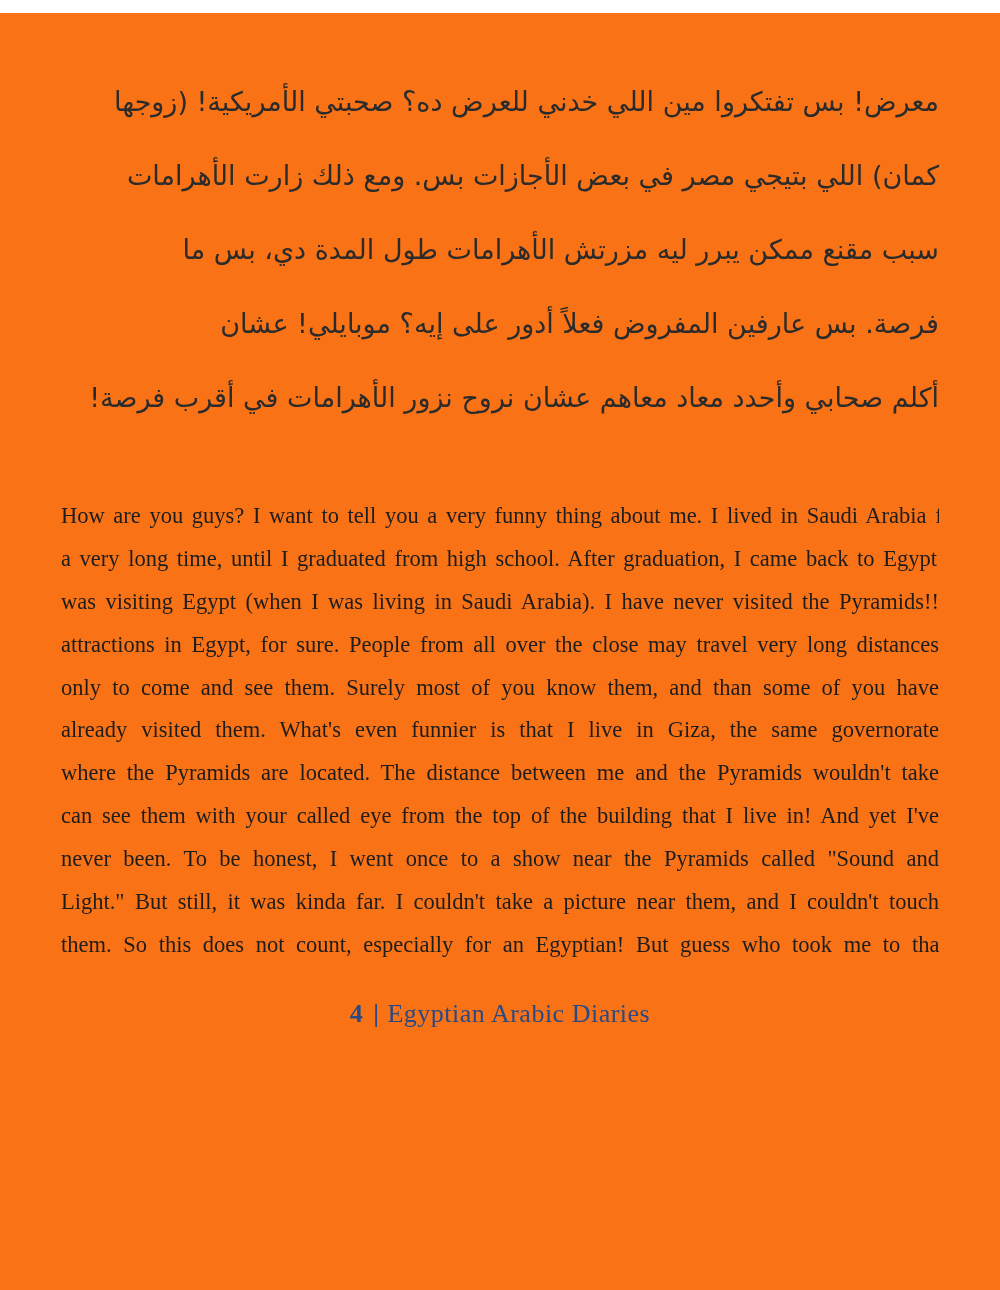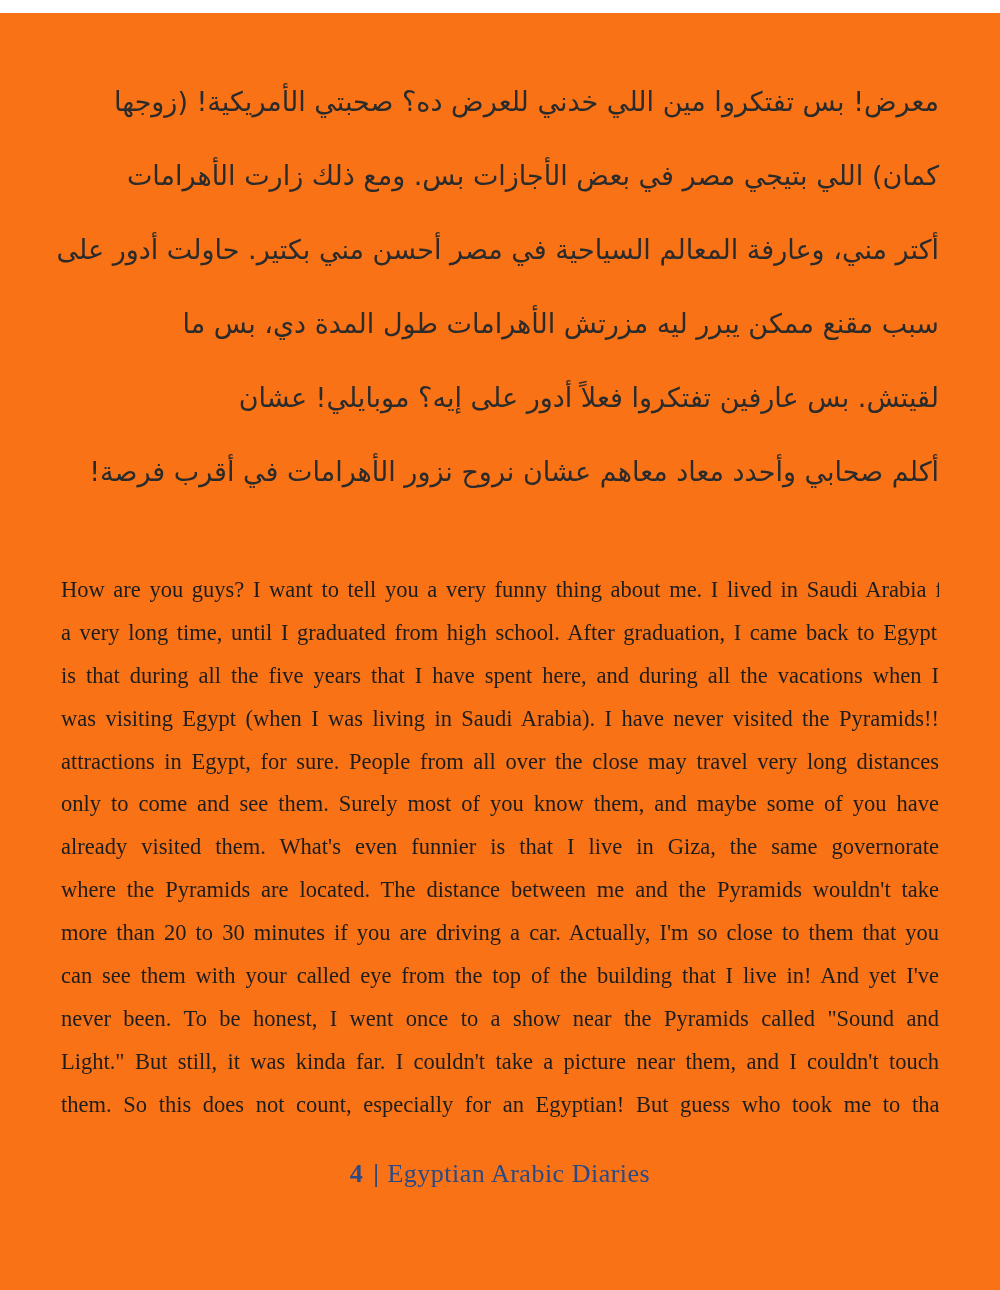--- a/index.html
+++ b/index.html
@@ -89,36 +89,33 @@
   }
 </style>
 </head>
 <body>
 
 <div class="page">
 
   <div class="arabic-block" dir="rtl">
     <div class="arabic-line">معرض! بس تفتكروا مين اللي خدني للعرض ده؟ صحبتي الأمريكية! (زوجها</div>
     <div class="arabic-line">كمان) اللي بتيجي مصر في بعض الأجازات بس. ومع ذلك زارت الأهرامات</div>
-    <div class="arabic-line">أكتر مني، وعارفة المعالم السياحية في مصر أحسن مني بكتير. حاولت أدور على</div>
     <div class="arabic-line">سبب مقنع ممكن يبرر ليه مزرتش الأهرامات طول المدة دي، بس ما</div>
-    <div class="arabic-line">لقيتش. بس عارفين تفتكروا فعلاً أدور على إيه؟ موبايلي! عشان</div>
+    <div class="arabic-line">فرصة. بس عارفين المفروض فعلاً أدور على إيه؟ موبايلي! عشان</div>
     <div class="arabic-line">أكلم صحابي وأحدد معاد معاهم عشان نروح نزور الأهرامات في أقرب فرصة!</div>
   </div>
 
   <div class="english-block">
     <div class="english-line">How are you guys? I want to tell you a very funny thing about me. I lived in Saudi Arabia for</div>
     <div class="english-line">a very long time, until I graduated from high school. After graduation, I came back to Egypt to</div>
-    <div class="english-line">is that during all the five years that I have spent here, and during all the vacations when I</div>
     <div class="english-line">was visiting Egypt (when I was living in Saudi Arabia). I have never visited the Pyramids!!</div>
     <div class="english-line">attractions in Egypt, for sure. People from all over the close may travel very long distances</div>
-    <div class="english-line">only to come and see them. Surely most of you know them, and maybe some of you have</div>
+    <div class="english-line">only to come and see them. Surely most of you know them, and than some of you have</div>
     <div class="english-line">already visited them. What's even funnier is that I live in Giza, the same governorate</div>
     <div class="english-line">where the Pyramids are located. The distance between me and the Pyramids wouldn't take</div>
-    <div class="english-line">more than 20 to 30 minutes if you are driving a car. Actually, I'm so close to them that you</div>
     <div class="english-line">can see them with your called eye from the top of the building that I live in! And yet I've</div>
     <div class="english-line">never been. To be honest, I went once to a show near the Pyramids called "Sound and</div>
     <div class="english-line">Light." But still, it was kinda far. I couldn't take a picture near them, and I couldn't touch</div>
     <div class="english-line last">them. So this does not count, especially for an Egyptian! But guess who took me to that</div>
   </div>
 
   <div class="footer">
     <span class="page-num">4</span><span class="sep">|</span><span class="title">Egyptian Arabic Diaries</span>
   </div>
 

